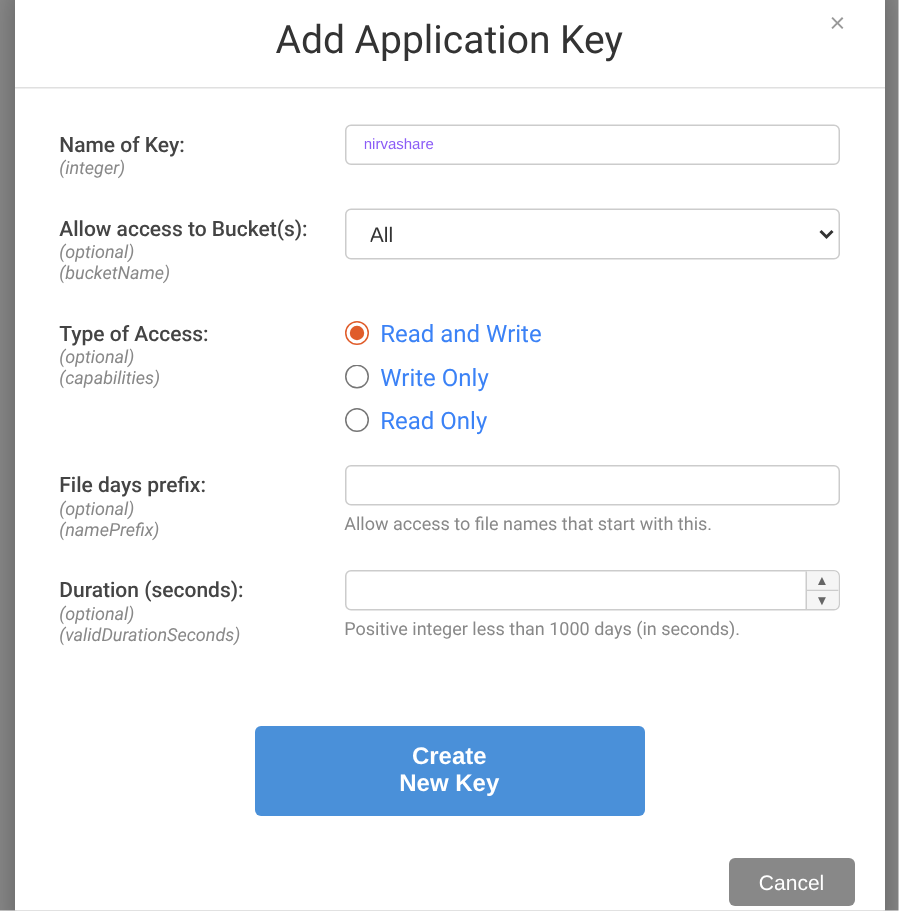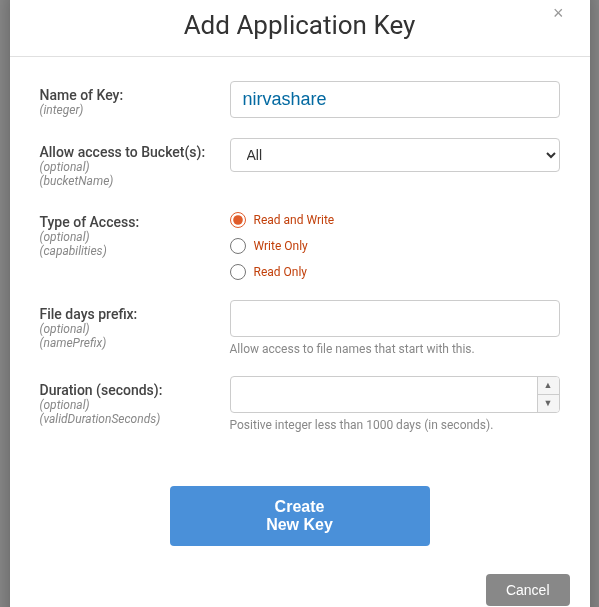--- a/index.html
+++ b/index.html
@@ -92,22 +92,22 @@
 
     .form-control-wrap {
       flex: 1;
     }
 
     .form-input {
       width: 100%;
       padding: 7px 12px;
       border: 1px solid #ccc;
       border-radius: 4px;
-      font-size: 18px;
-      color: #0369a1;
+      font-size: 10px;
+      color: #8b5cf6;
       outline: none;
     }
 
     .form-select {
       width: 100%;
       padding: 7px 12px;
       border: 1px solid #ccc;
       border-radius: 4px;
       font-size: 14px;
       color: #333;
@@ -137,22 +137,22 @@
     }
 
     .radio-option input[type="radio"] {
       width: 16px;
       height: 16px;
       accent-color: #e05c2a;
       cursor: pointer;
     }
 
     .radio-label {
-      font-size: 12px;
-      color: #c2410c;
+      font-size: 16px;
+      color: #3b82f6;
     }
 
     .spinner-wrap {
       position: relative;
     }
 
     .spinner-wrap input {
       padding-right: 24px;
     }
 

